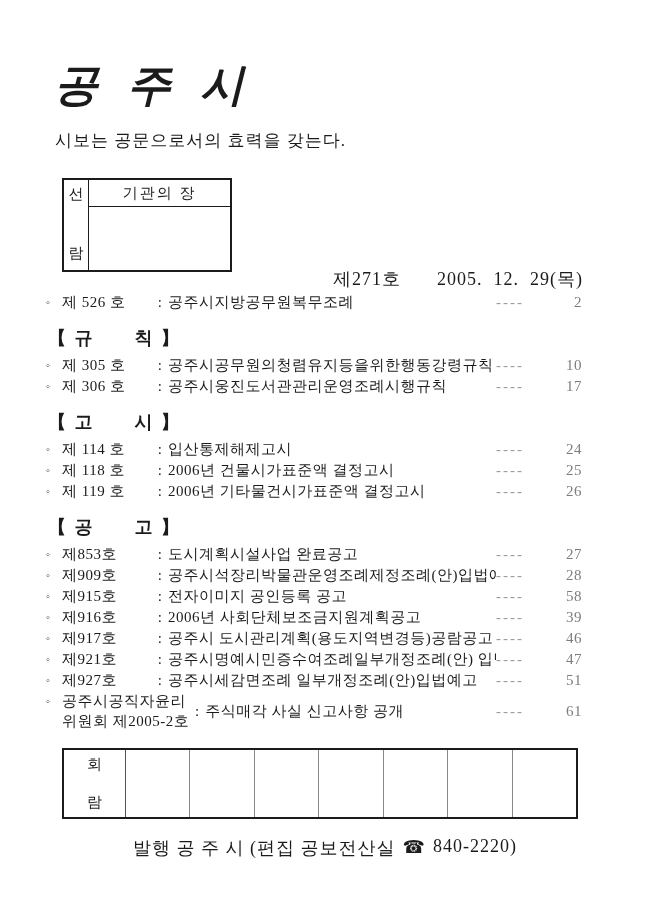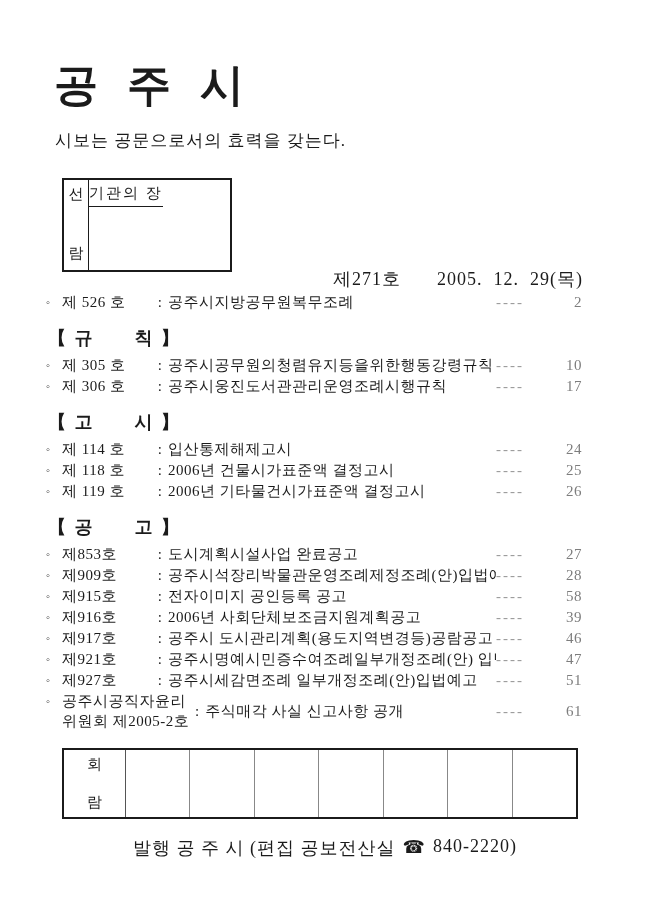--- a/index.html
+++ b/index.html
@@ -18,20 +18,21 @@
 
   
   .doc-title {
     position: absolute;
     left: 54px;
     top: 56px;
     font-size: 44px;
     font-weight: bold;
     letter-spacing: 9px;
     white-space: pre;
+    font-style: italic;
   }
   .doc-subtitle {
     position: absolute;
     left: 55px;
     top: 129px;
     font-size: 17px;
     letter-spacing: 1px;
   }
 
   
@@ -50,21 +51,21 @@
     width: 25px;
     border-right: 1px solid #1b1b1b;
     display: flex;
     flex-direction: column;
     justify-content: space-between;
     align-items: center;
     padding: 5px 0 7px 0;
     font-size: 15px;
     box-sizing: border-box;
   }
-  .approval-main { flex: 1; display: flex; flex-direction: row; }
+  .approval-main { flex: 1; display: flex; flex-direction: column; }
   .approval-header {
     height: 26px;
     line-height: 26px;
     border-bottom: 1px solid #1b1b1b;
     text-align: center;
     font-size: 15px;
     letter-spacing: 2px;
   }
   .approval-body { flex: 1; }
 

